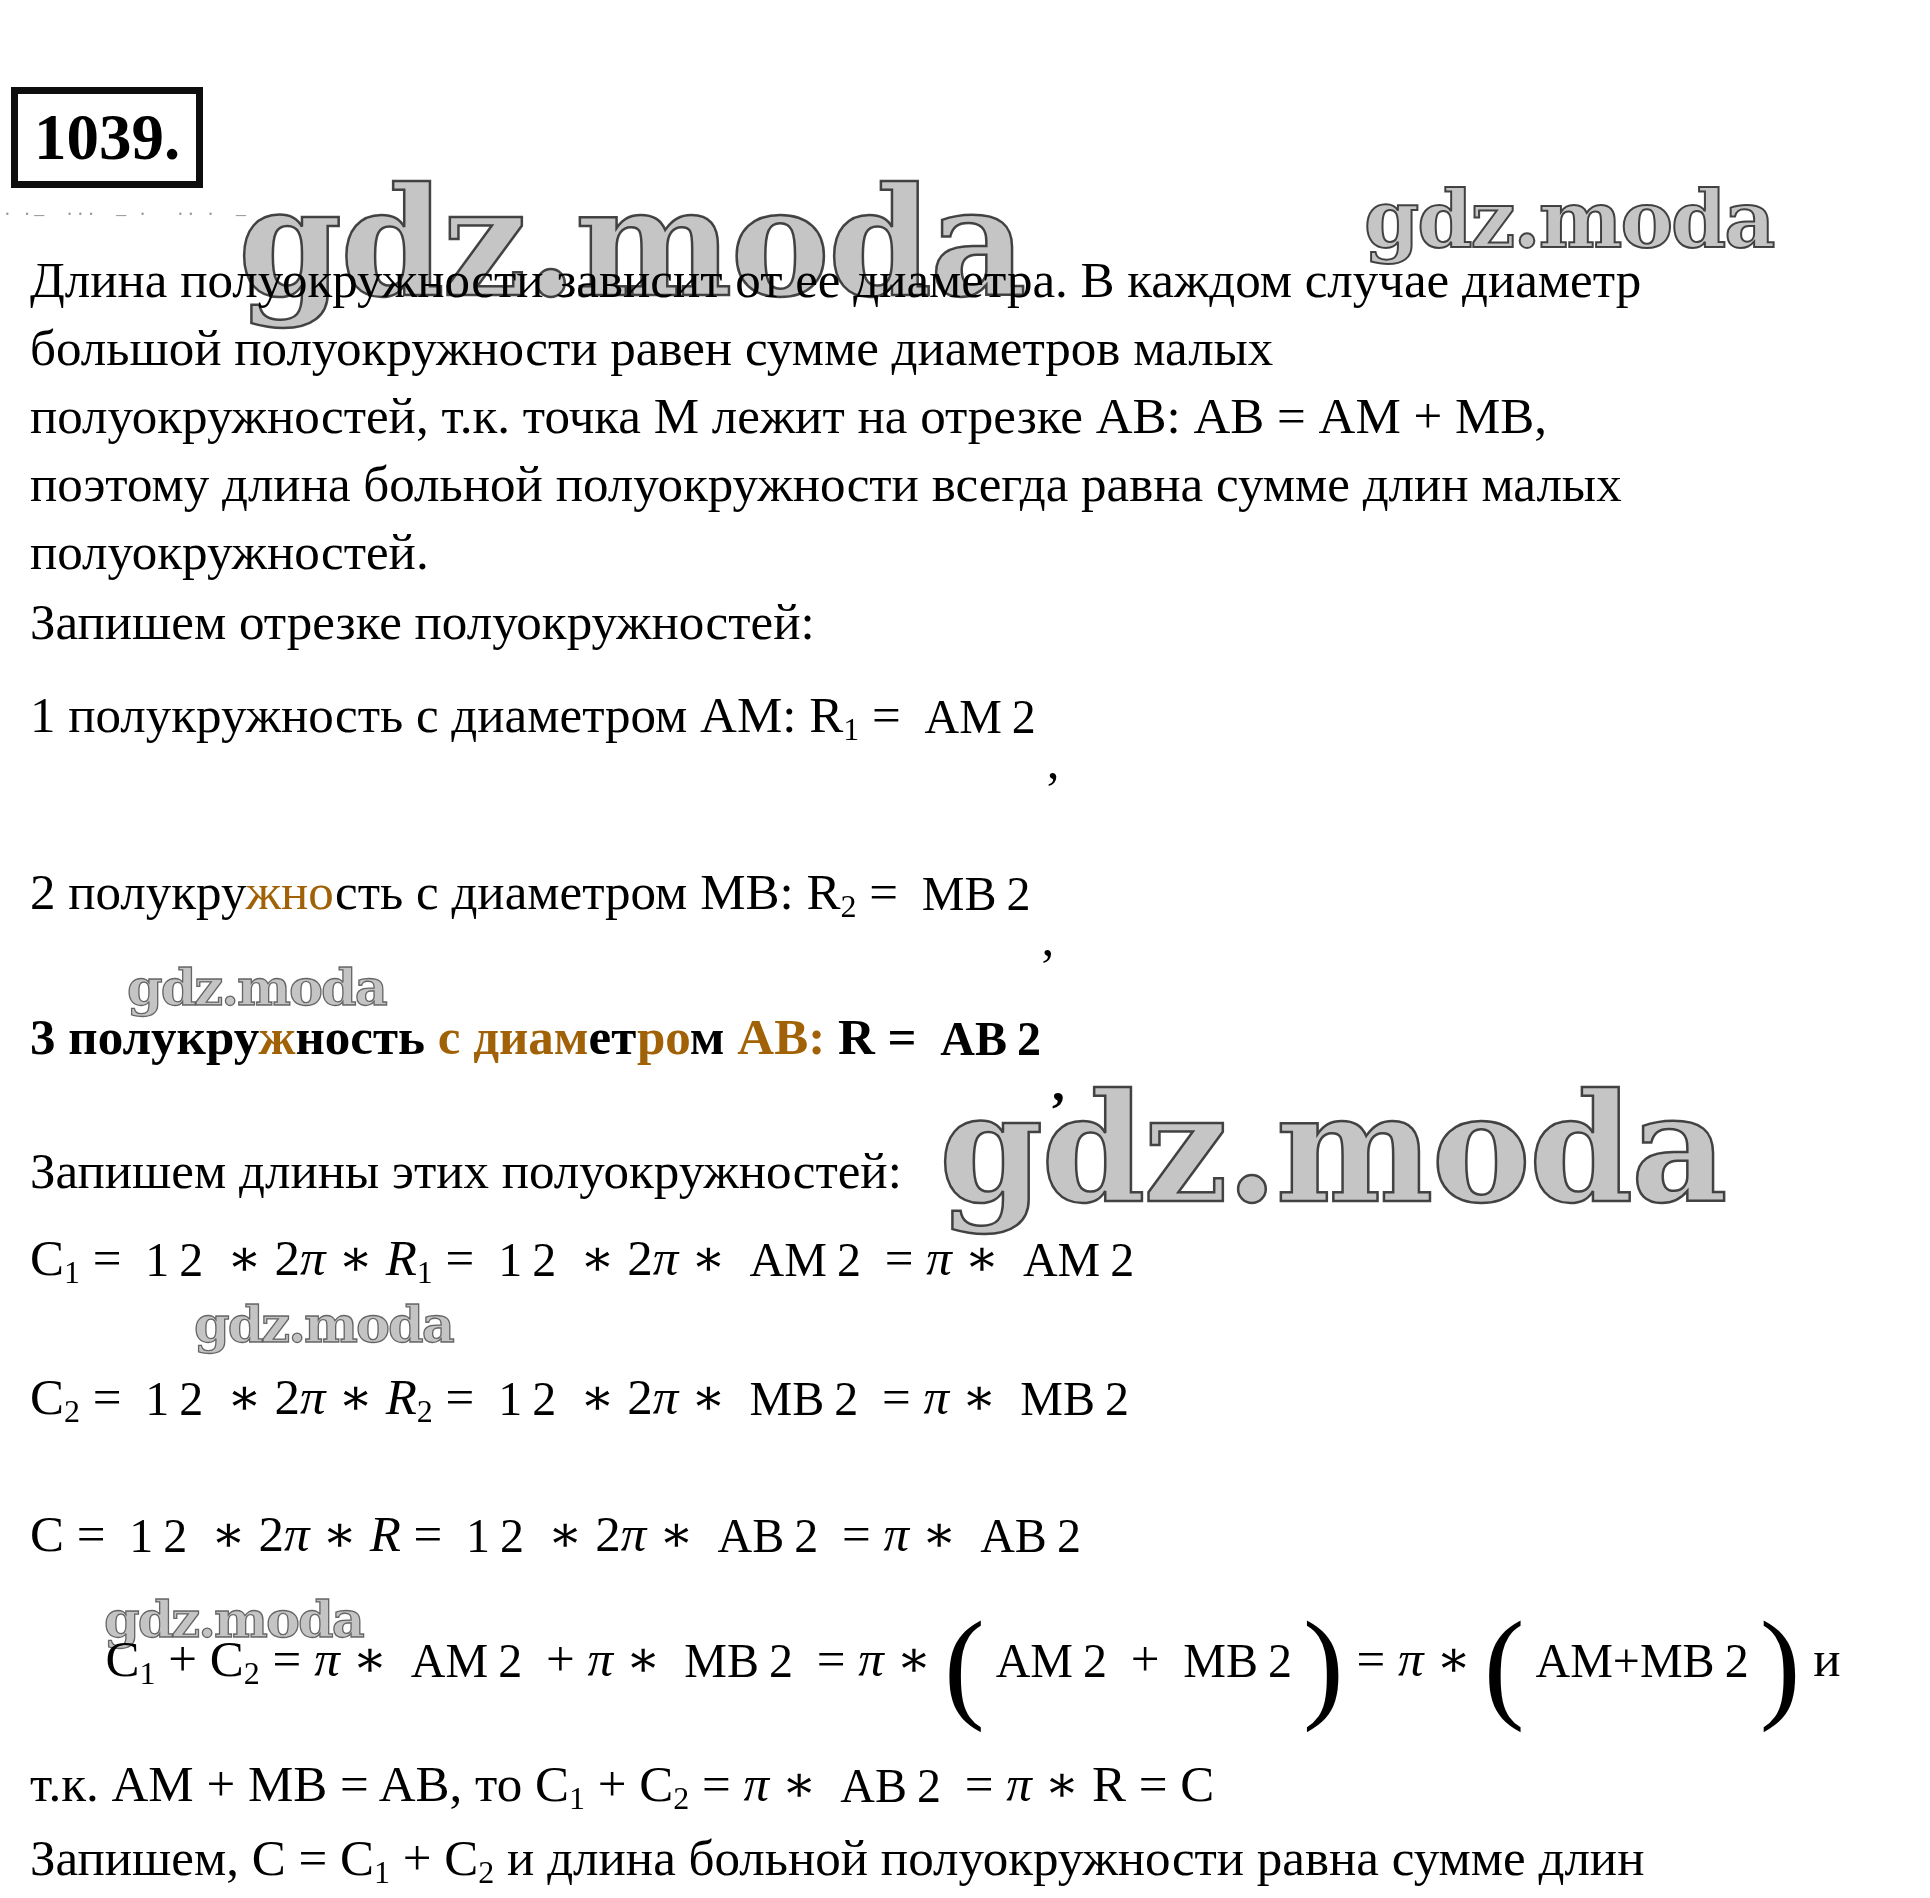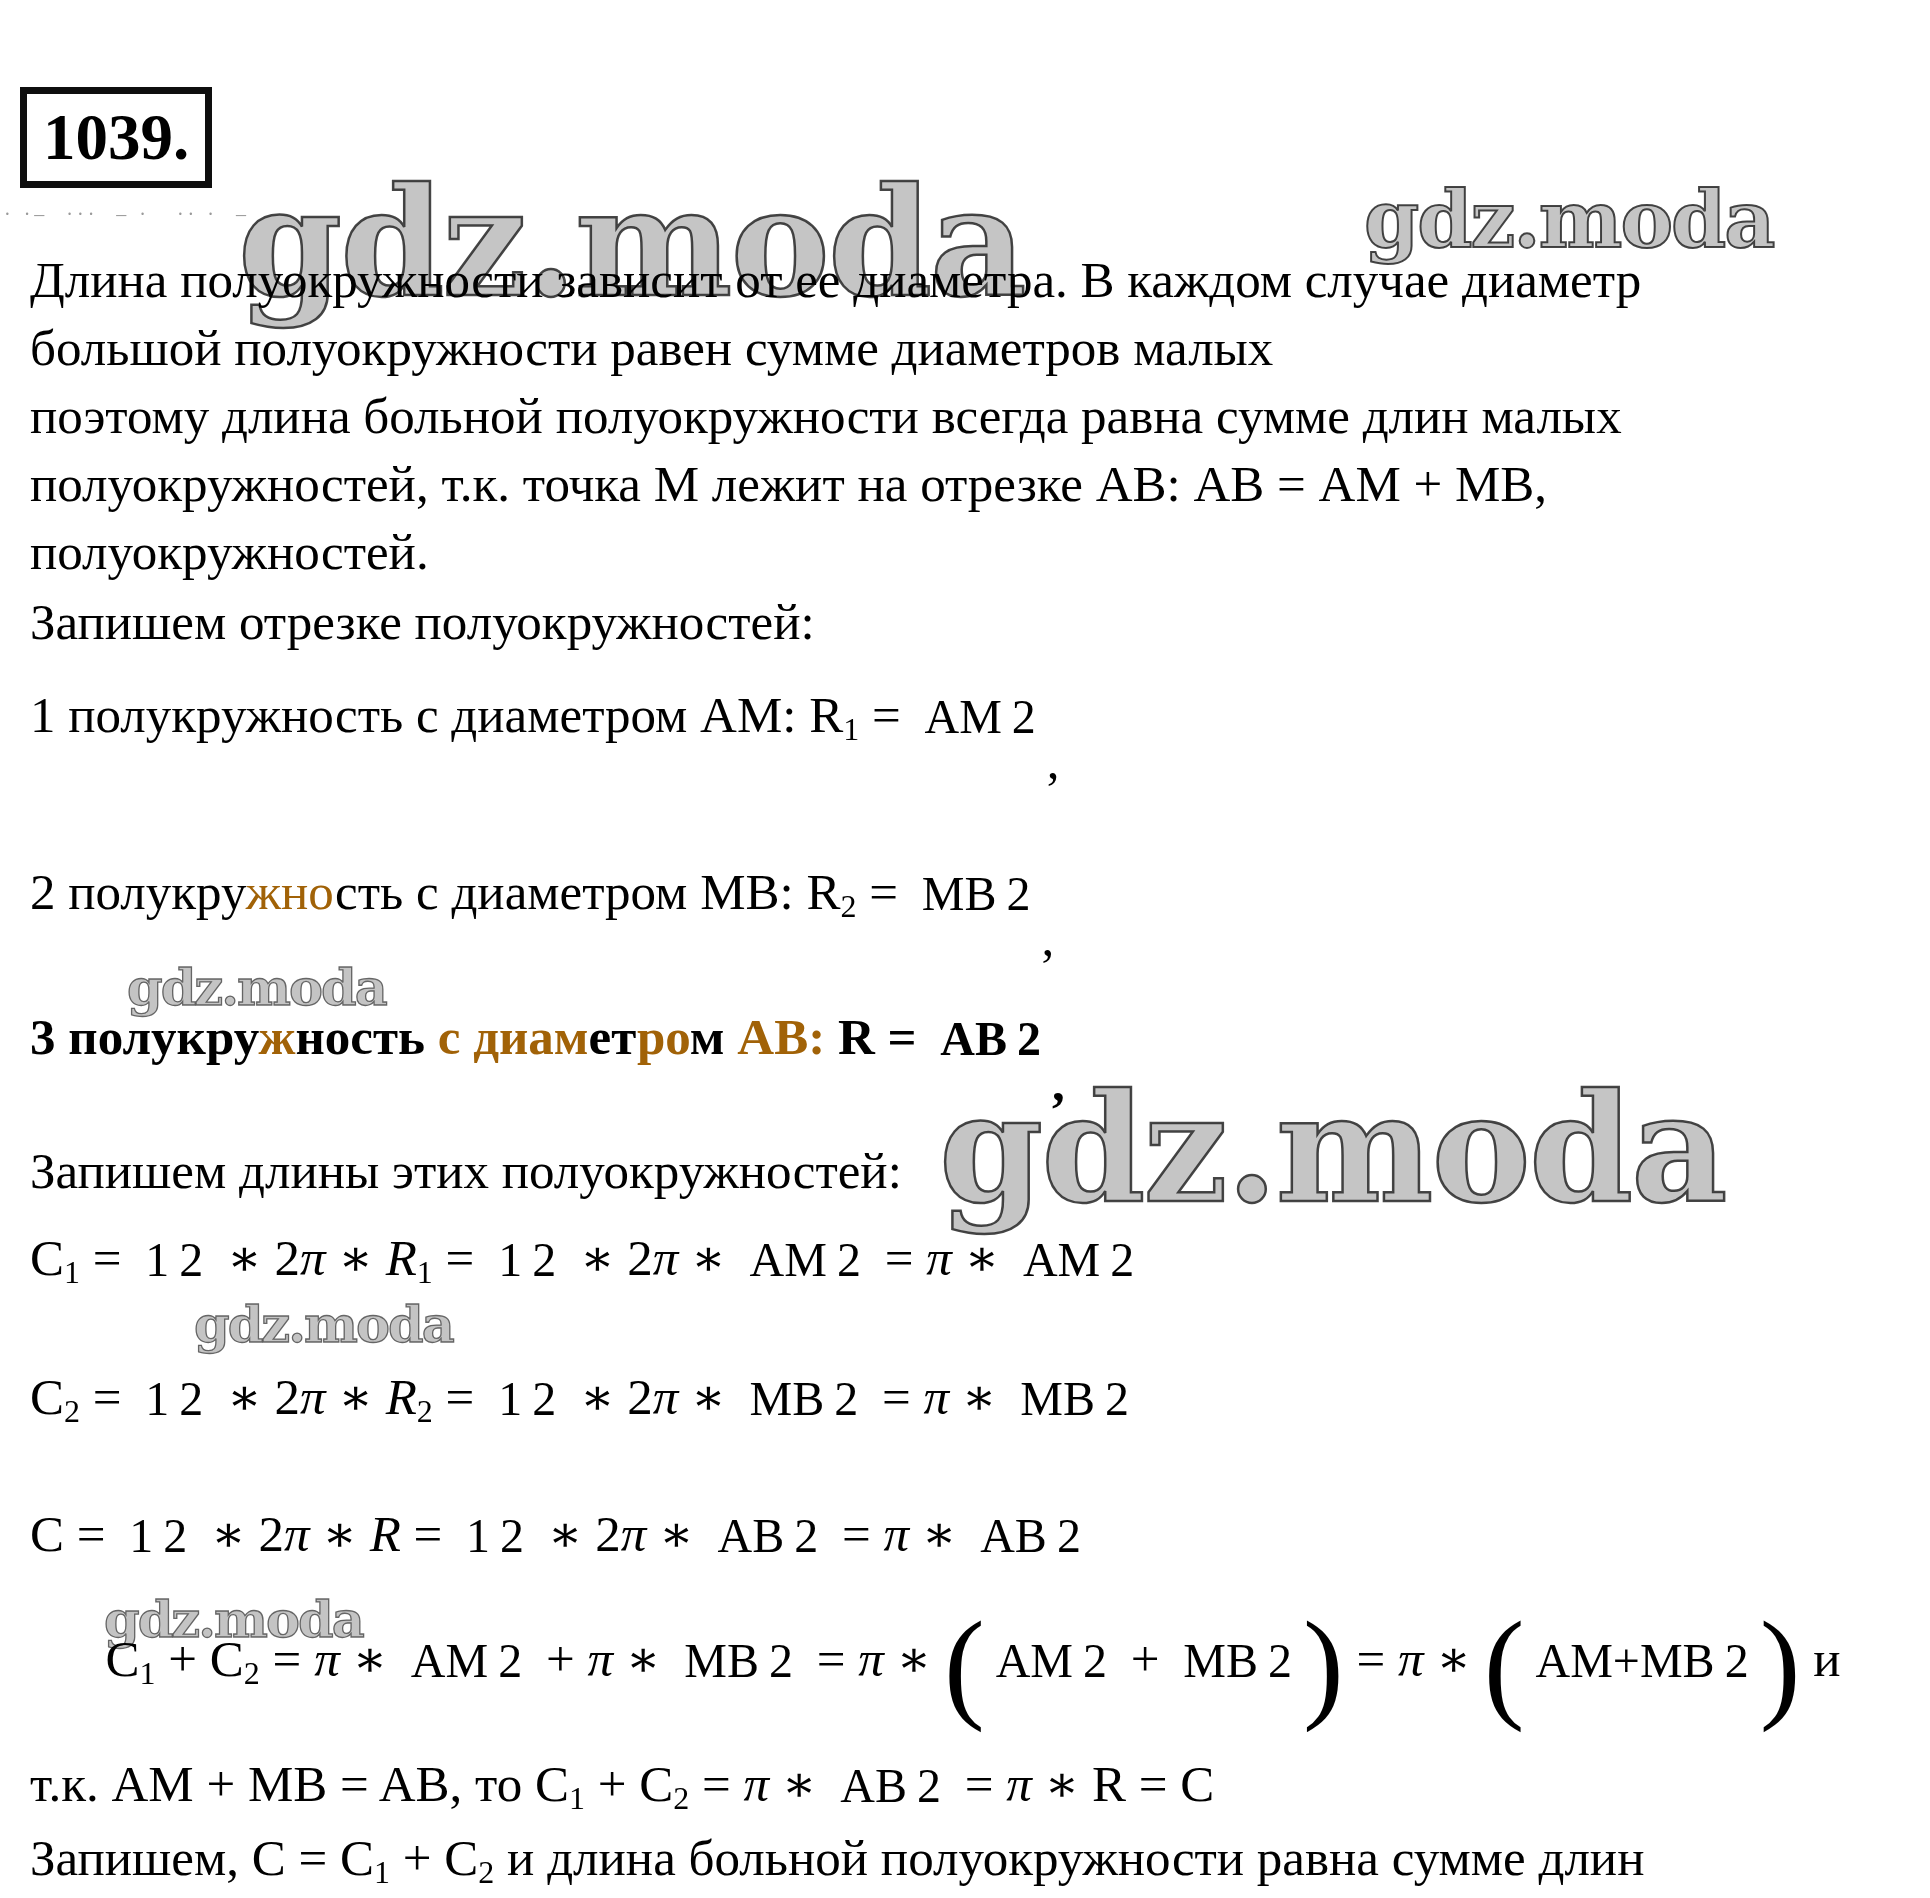--- a/index.html
+++ b/index.html
@@ -1,21 +1,21 @@
 <!DOCTYPE html>
 <html><head>
 <meta charset="utf-8">
 <style>
   html,body{margin:0;padding:0;}
   body{
     position:relative;width:1931px;height:1899px;background:#ffffff;
     font-family:"Liberation Serif","DejaVu Serif",serif;color:#000;overflow:hidden;
   }
   .problem-box{
-    position:absolute;left:20px;top:87px;border:7px solid #0e0e0e;
+    position:absolute;left:11px;top:87px;border:7px solid #0e0e0e;
     padding:0 16px;font-size:65px;font-weight:bold;line-height:87px;background:#fff;
   }
   .wm{
     position:absolute;font-family:"DejaVu Serif",serif;font-weight:700;
     letter-spacing:-2px;line-height:1;white-space:nowrap;
     color:rgba(85,85,85,0.34);
     -webkit-text-stroke:2.5px rgba(38,38,38,0.85);
   }
   .wm.small{-webkit-text-stroke:1.3px rgba(70,70,70,0.8);color:rgba(125,125,125,0.45);}
   #wm1{left:238px;top:168px;font-size:149px;}
@@ -66,22 +66,22 @@
 <div class="wm" id="wm3">gdz.moda</div>
 <div class="wm small" id="wm4">gdz.moda</div>
 <div class="wm small" id="wm5">gdz.moda</div>
 <div class="wm small" id="wm6">gdz.moda</div>
 
 <div class="dashes">· ·–  ···  – ·   ·· ·  –</div>
 
 <div class="content">
   <div class="pline">Длина полуокружности зависит от ее диаметра. В каждом случае диаметр</div>
   <div class="pline">большой полуокружности равен сумме диаметров малых</div>
+  <div class="pline">полуокружностей, т.к. точка М лежит на отрезке АВ: АВ = АМ + МВ,</div>
   <div class="pline">поэтому длина больной полуокружности всегда равна сумме длин малых</div>
-  <div class="pline">полуокружностей, т.к. точка М лежит на отрезке АВ: АВ = АМ + МВ,</div>
   <div class="pline">полуокружностей.</div>
 
   <div class="hline h-radii">Запишем отрезке полуокружностей:</div>
 
   <div class="fl r-rad1"><span class="tx">1 полукружность с диаметром AM: R</span><span class="sb">1</span><span class="tx"> = </span><span class="fr"><span class="fn">AM</span><span class="fb"></span><span class="fd">2</span></span><span class="cm">,</span></div>
   <div class="fl r-rad2"><span class="tx">2 полукру</span><span class="gr">жно</span><span class="tx">сть с диаметром MB: R</span><span class="sb">2</span><span class="tx"> = </span><span class="fr"><span class="fn">MB</span><span class="fb"></span><span class="fd">2</span></span><span class="cm">,</span></div>
   <div class="fl r-rad3"><span class="tx">3 полукру</span><span class="gr">ж</span><span class="tx">ность </span><span class="gr">с диам</span><span class="tx">ет</span><span class="gr">ро</span><span class="tx">м </span><span class="gr">AB: </span><span class="tx">R = </span><span class="fr"><span class="fn">AB</span><span class="fb"></span><span class="fd">2</span></span><span class="cm">,</span></div>
 
   <div class="hline h-len">Запишем длины этих полуокружностей:</div>
 

